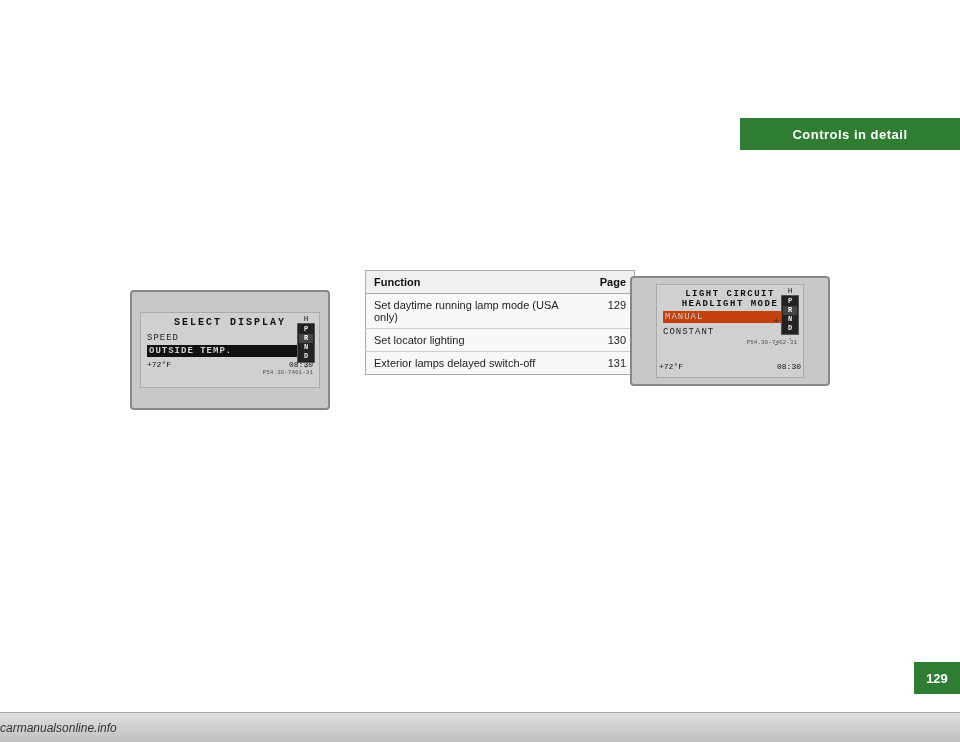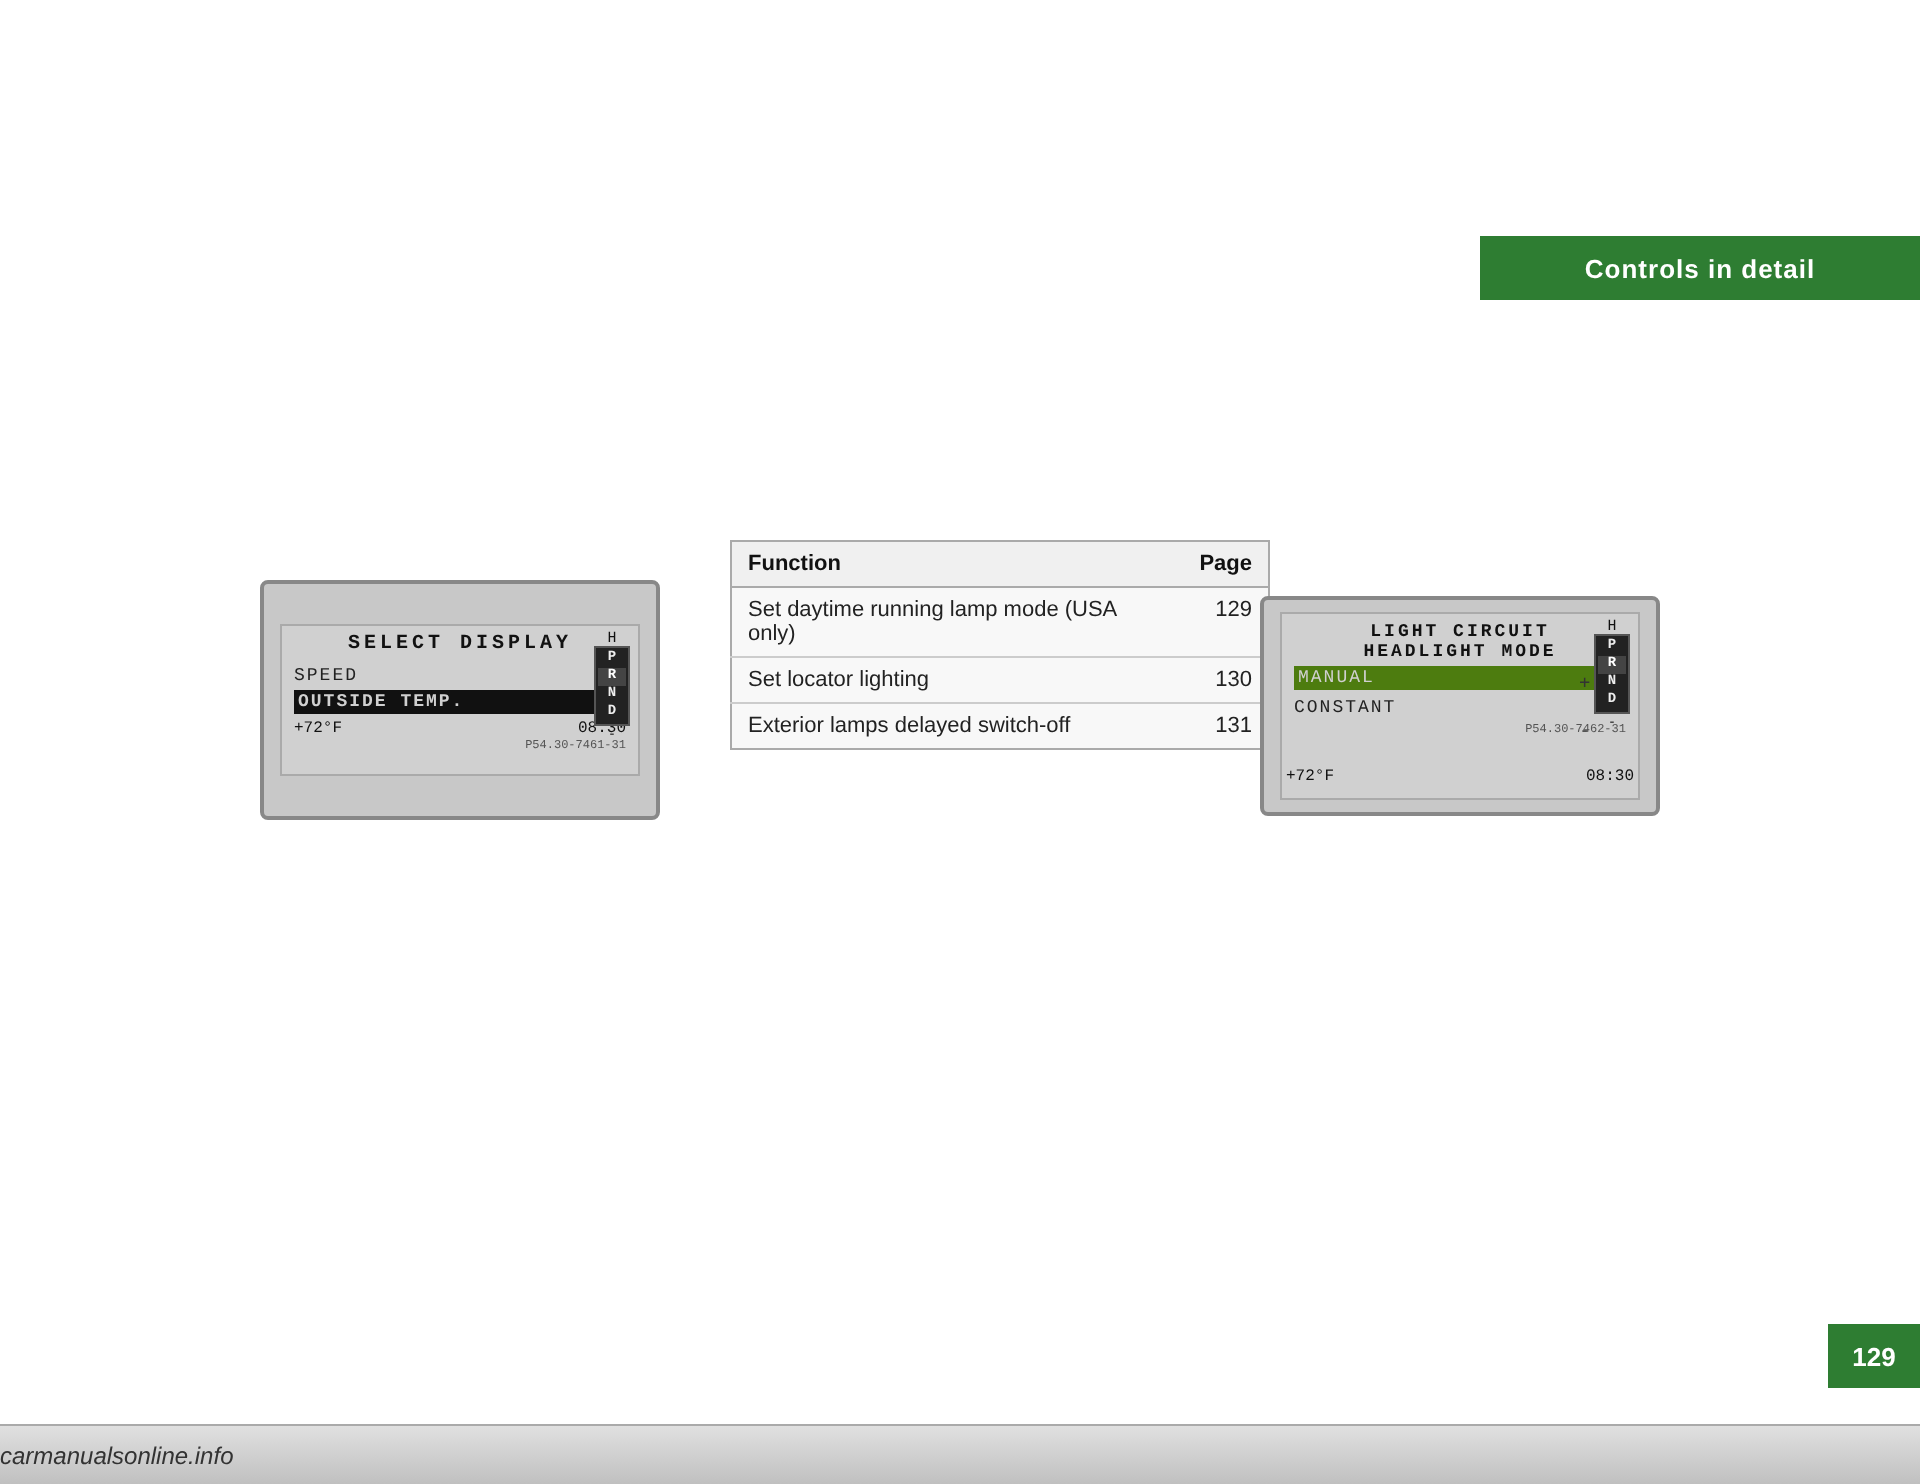--- a/index.html
+++ b/index.html
@@ -186,30 +186,30 @@
       vertical-align: top;
       width: 40px;
     }
     .function-table tr:last-child td {
       border-bottom: none;
     }
 
     
     .display-panel-right {
       position: absolute;
-      top: 298px;
+      top: 276px;
       right: 130px;
       width: 200px;
       height: 110px;
       background: #c8c8c8;
       border: 2px solid #888;
       border-radius: 4px;
       display: flex;
       flex-direction: column;
-      padding: 6px 8px;
+      padding: 6px 24px;
     }
     .right-panel-inner {
       background: #d0d0d0;
       border: 1px solid #aaa;
       flex: 1;
       display: flex;
       flex-direction: column;
       padding: 4px 6px;
       position: relative;
     }
@@ -222,21 +222,21 @@
       text-align: center;
     }
     .right-menu-item {
       font-family: 'Courier New', monospace;
       font-size: 9px;
       letter-spacing: 1px;
       color: #222;
       margin: 2px 0;
     }
     .right-menu-item.selected {
-      background: #4d7c0f;
+      background: #c2410c;
       color: #d0d0d0;
       padding: 1px 2px;
     }
     .watermark-bottom {
       position: absolute;
       bottom: 6px;
       left: 0;
       right: 0;
       display: flex;
       justify-content: space-between;

